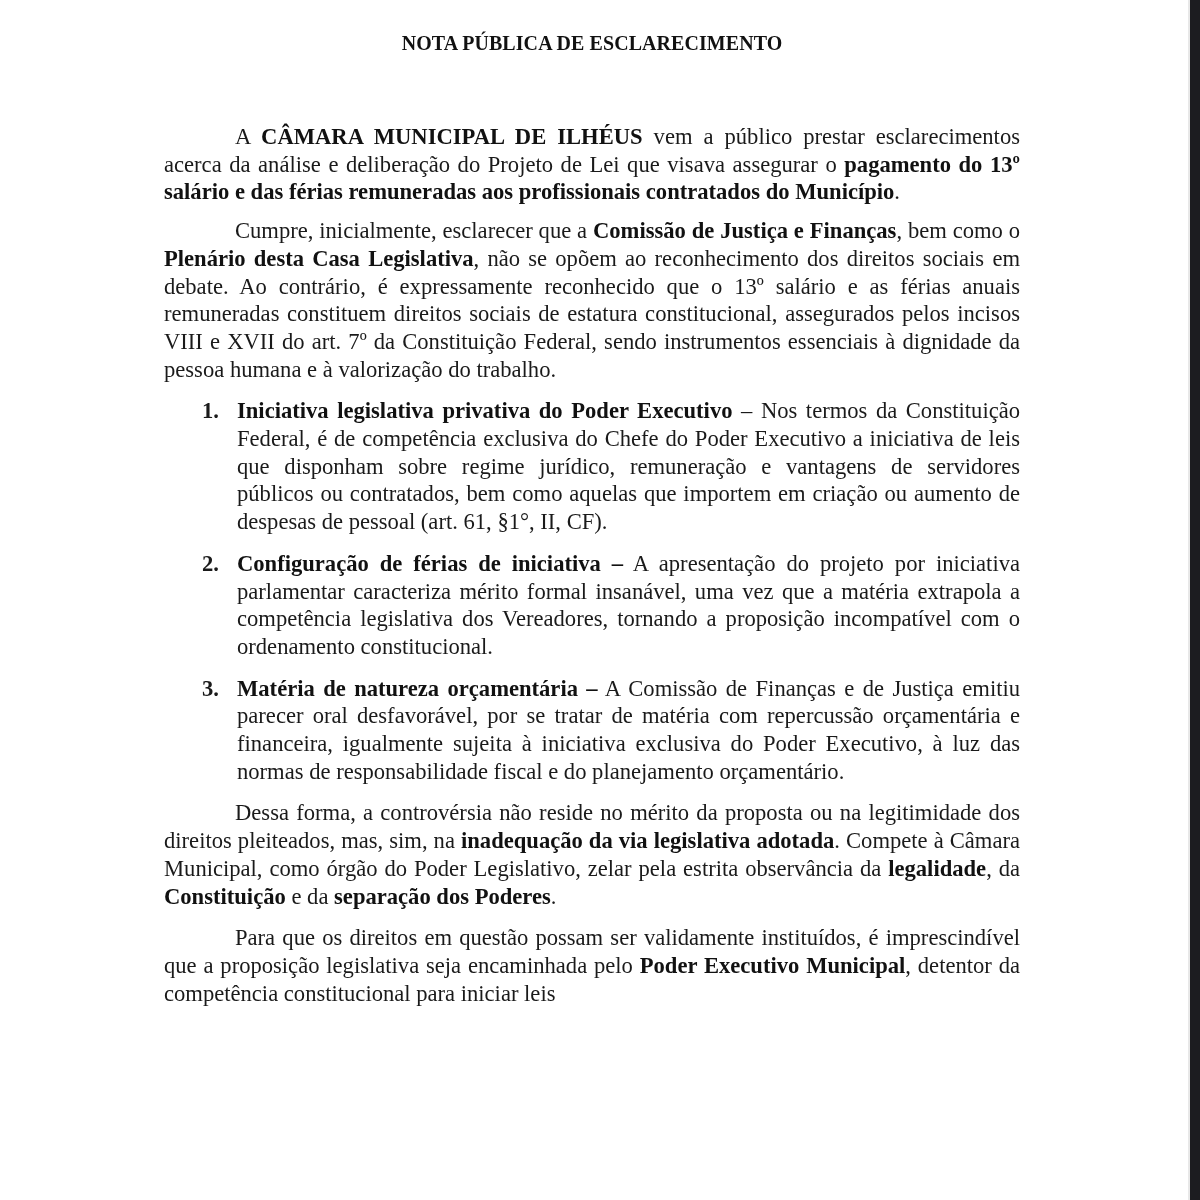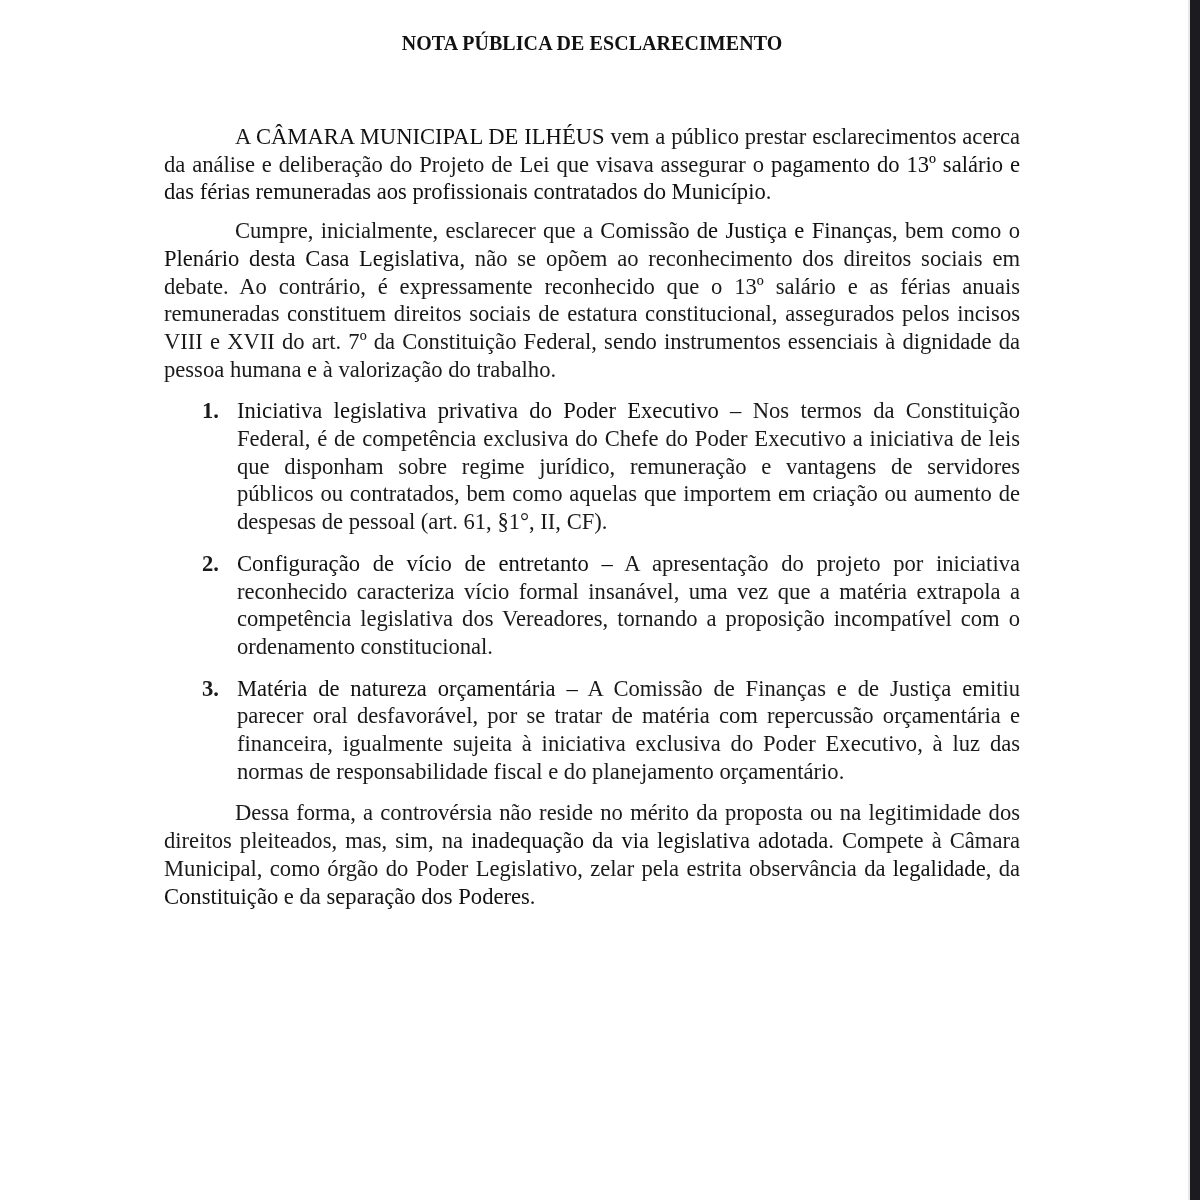--- a/index.html
+++ b/index.html
@@ -23,21 +23,21 @@
   h1 {
     margin: 0; text-align: center; font-size: 21px; font-weight: bold;
     letter-spacing: 0.1px; line-height: 34px; color: #111;
     font-family: "Liberation Serif", serif;
     transform: scaleX(0.95);
   }
   p {
     margin: 0; font-size: 22.6px; line-height: 27.7px; text-align: justify;
     text-indent: 71px; word-spacing: 0px;
   }
-  b { font-weight: normal; color: #111; }
+  b { font-weight: bold; color: #111; }
   .p1 { margin-top: 63px; }
   .p2 { margin-top: 11px; }
   .p3 { margin-top: 14px; }
   .p4 { margin-top: 8px; }
   .p5 { margin-top: 14px; }
   ol { list-style: none; margin: 14px 0 0 0; padding: 0; }
   li {
     position: relative; padding-left: 73px; font-size: 22.6px; line-height: 27.7px;
     text-align: justify; margin-bottom: 14px;
   }
@@ -57,22 +57,23 @@
   <p class="p1"><span>A </span><b>CÂMARA MUNICIPAL DE ILHÉUS</b><span> vem a público prestar esclarecimentos acerca da análise e deliberação do Projeto de Lei que visava assegurar o </span><b>pagamento do 13º salário e das férias remuneradas aos profissionais contratados do Município</b><span>.</span></p>
 
   <p class="p2"><span>Cumpre, inicialmente, esclarecer que a </span><b>Comissão de Justiça e Finanças</b><span>, bem como o </span><b>Plenário desta Casa Legislativa</b><span>, não se opõem ao reconhecimento dos direitos sociais em debate. Ao contrário, é expressamente reconhecido que o 13º salário e as férias anuais remuneradas constituem direitos sociais de estatura constitucional, assegurados pelos incisos VIII e XVII do art. 7º da Constituição Federal, sendo instrumentos essenciais à dignidade da pessoa humana e à valorização do trabalho.</span></p>
 
 
   <ol>
     <li>
       <span class="num">1.</span><b>Iniciativa legislativa privativa do Poder Executivo</b><span> – </span><span>Nos termos da Constituição Federal, é de competência exclusiva do Chefe do Poder Executivo a iniciativa de leis que disponham sobre regime jurídico, remuneração e vantagens de servidores públicos ou contratados, bem como aquelas que importem em criação ou aumento de despesas de pessoal (art. 61, §1°, II, CF).</span>
     </li>
     <li>
-      <span class="num">2.</span><b>Configuração de vício de entretanto –</b><span> </span><span>A apresentação do projeto por iniciativa reconhecido caracteriza vício formal insanável, uma vez que a matéria extrapola a competência legislativa dos Vereadores, tornando a proposição incompatível com o ordenamento constitucional.</span>
+      <span class="num">2.</span><b>Configuração de férias de iniciativa –</b><span> </span><span>A apresentação do projeto por iniciativa parlamentar caracteriza mérito formal insanável, uma vez que a matéria extrapola a competência legislativa dos Vereadores, tornando a proposição incompatível com o ordenamento constitucional.</span>
     </li>
     <li>
       <span class="num">3.</span><b>Matéria de natureza orçamentária –</b><span> </span><span>A Comissão de Finanças e de Justiça emitiu parecer oral desfavorável, por se tratar de matéria com repercussão orçamentária e financeira, igualmente sujeita à iniciativa exclusiva do Poder Executivo, à luz das normas de responsabilidade fiscal e do planejamento orçamentário.</span>
     </li>
   </ol>
 
   <p class="p4"><span>Dessa forma, a controvérsia não reside no mérito da proposta ou na legitimidade dos direitos pleiteados, mas, sim, na </span><b>inadequação da via legislativa adotada</b><span>. Compete à Câmara Municipal, como órgão do Poder Legislativo, zelar pela estrita observância da </span><b>legalidade</b><span>, da </span><b>Constituição</b><span> e da </span><b>separação dos Poderes</b><span>.</span></p>
 
+  <p class="p5"><span>Para que os direitos em questão possam ser validamente instituídos, é imprescindível que a proposição legislativa seja encaminhada pelo </span><b>Poder Executivo Municipal</b><span>, detentor da competência constitucional para iniciar leis</span></p>
 </div>
 
 </body></html>

